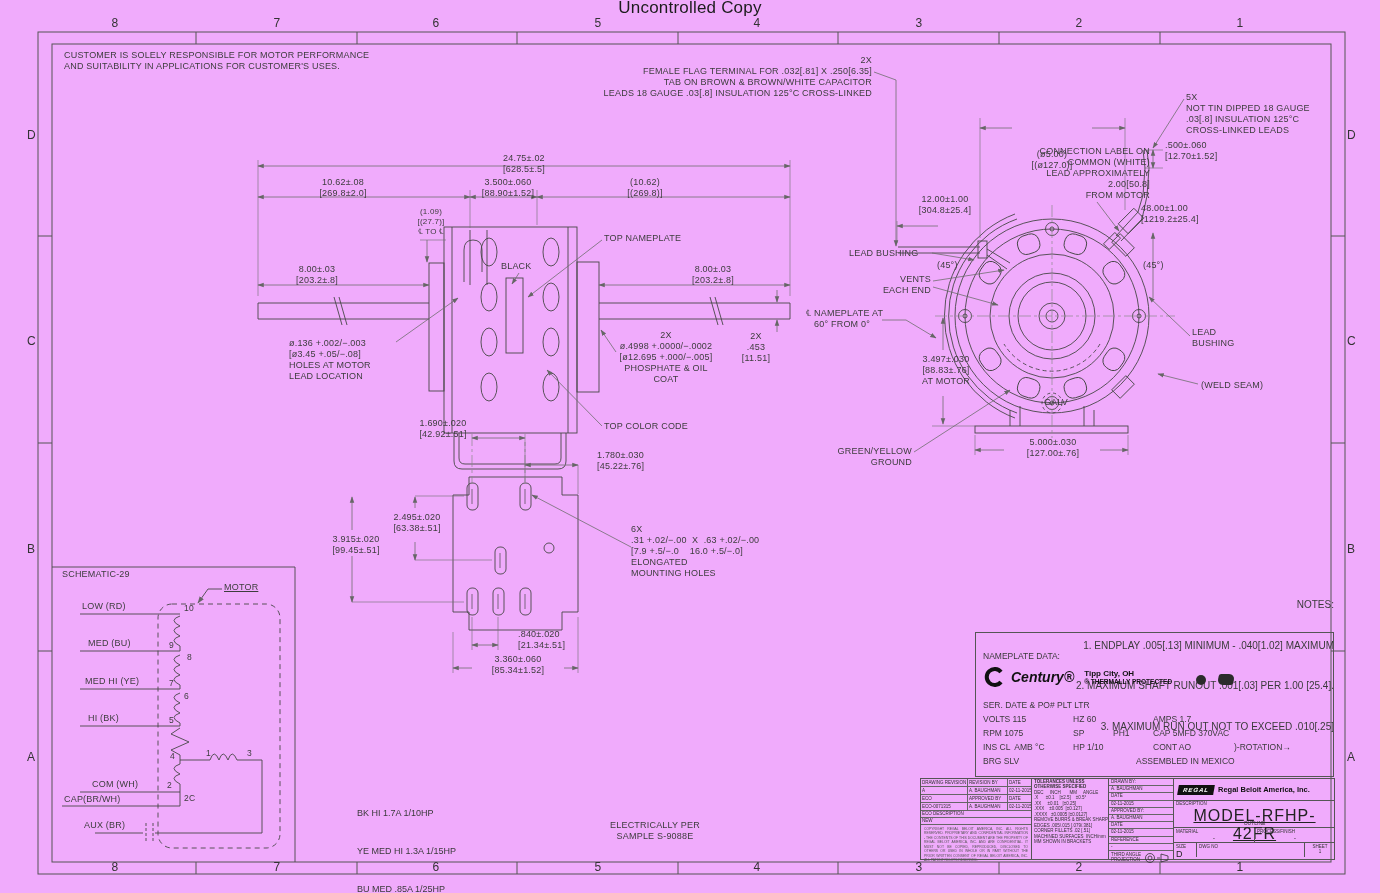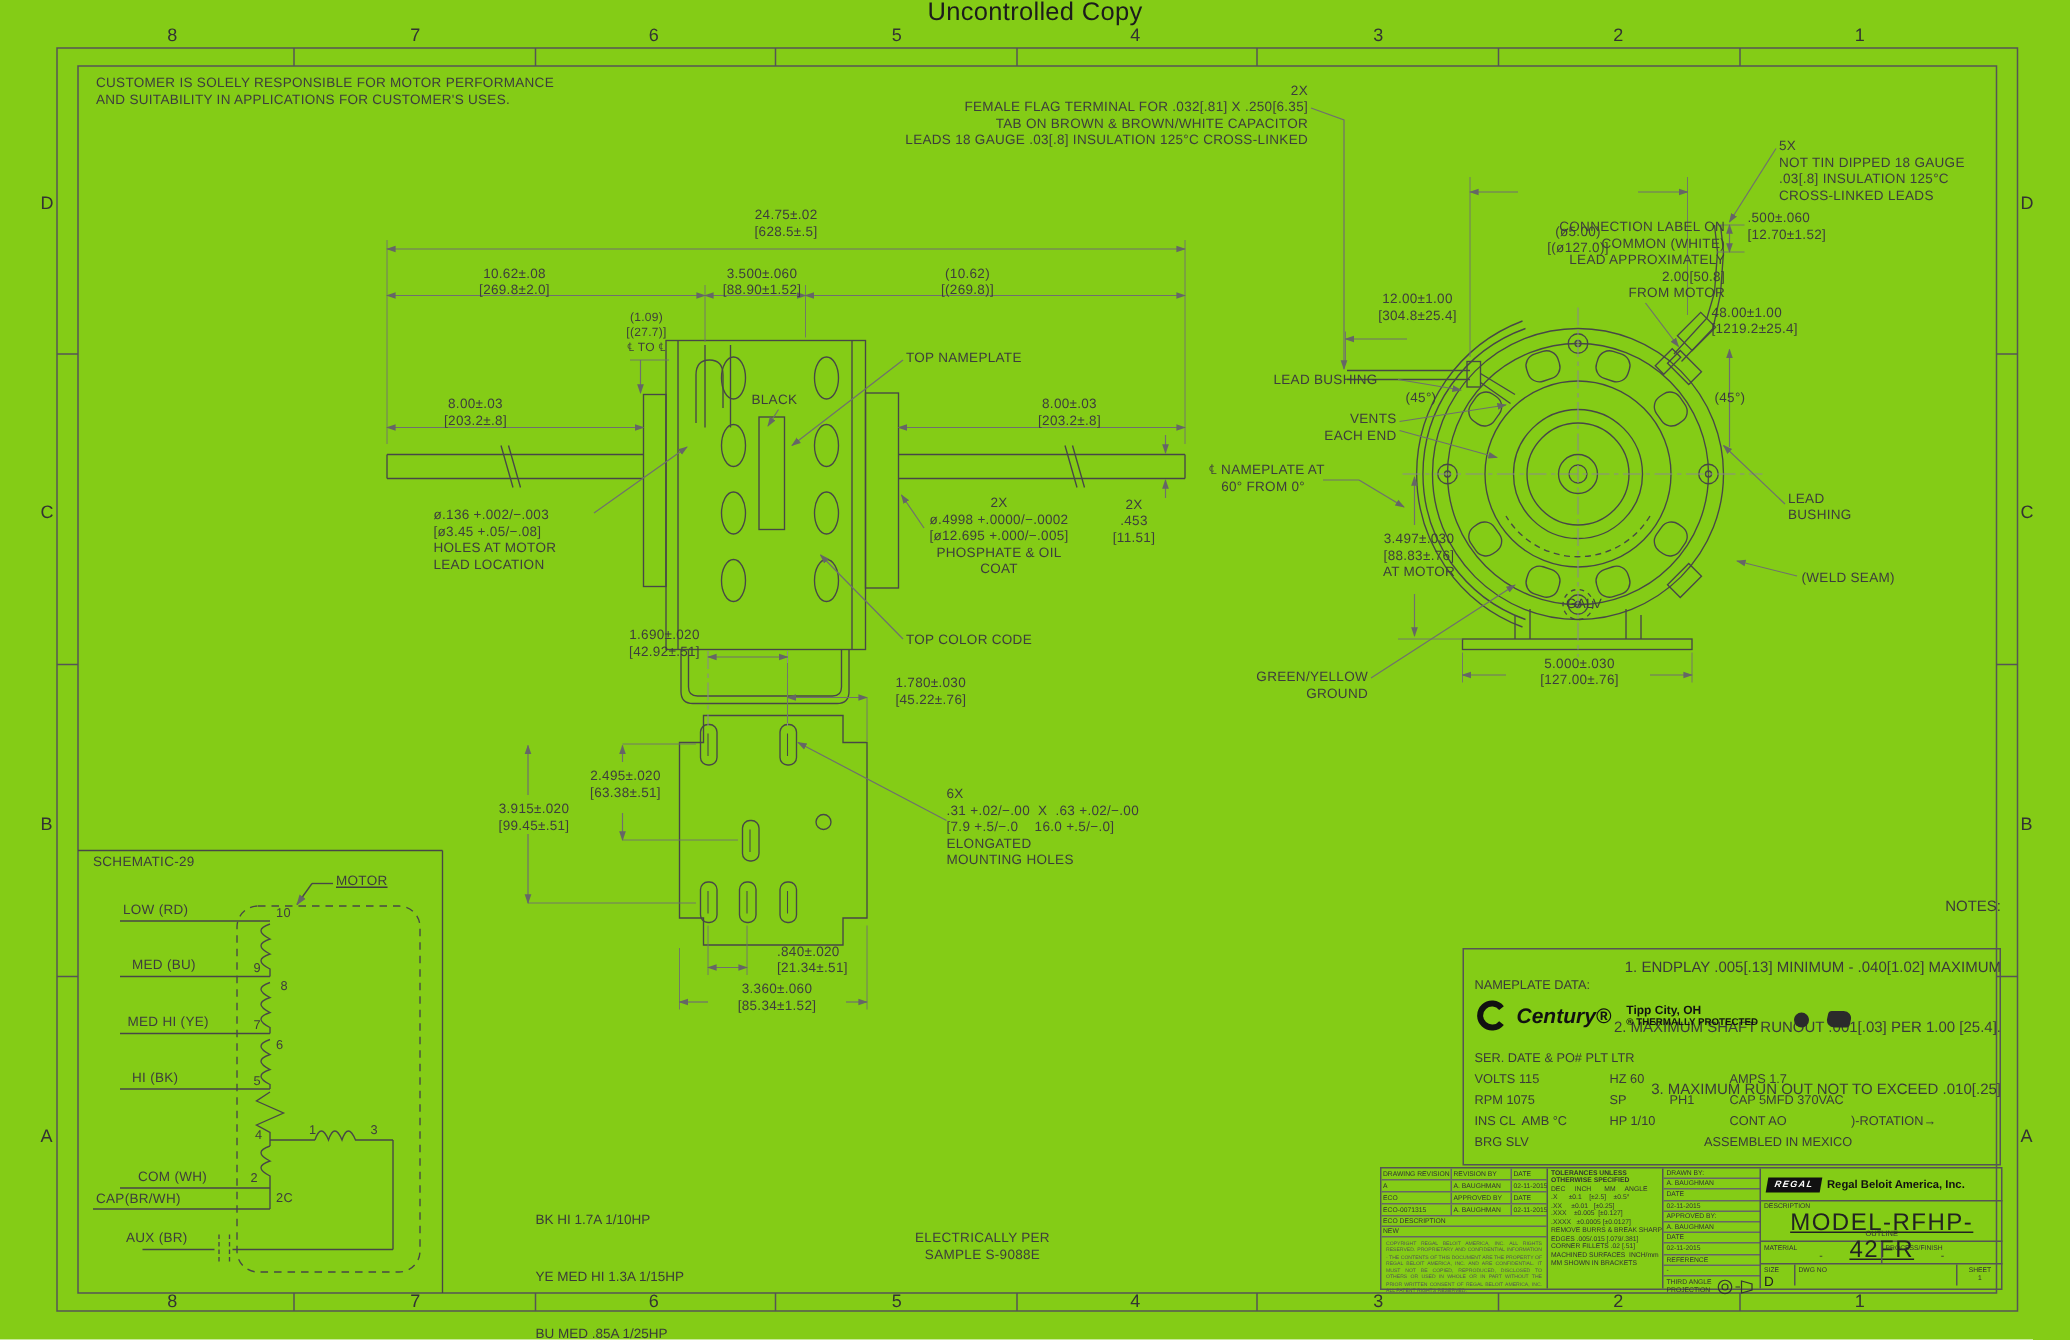--- a/index.html
+++ b/index.html
@@ -1,16 +1,16 @@
 <!DOCTYPE html>
 <html><head>
 <meta charset="utf-8">
 <style>
   html,body{margin:0;padding:0;background:#fff;}
-  #sheet{position:relative;width:1380px;height:893px;background:#84cc16;overflow:hidden;
+  #sheet{position:relative;width:1380px;height:893px;background:#f0abfc;overflow:hidden;
          font-family:"Liberation Sans",sans-serif;color:#3a3a3a;}
   #page-title{position:absolute;top:-2px;left:50%;transform:translateX(-50%);
     font-size:17px;color:#1c1c1c;letter-spacing:.2px;}
   .anno{position:absolute;white-space:pre;font-size:9px;line-height:1.22;color:#3d3d3d;letter-spacing:.2px;}
   .zone{font-size:12px;color:#333;}
   
   #notes{position:absolute;right:46px;top:571px;text-align:right;font-size:10px;line-height:1.35;white-space:pre;}
   #notes span{display:block;}
   
   #conn-table{position:absolute;left:296px;top:727px;width:234px;height:44px;border:1px solid #555;}
@@ -434,21 +434,21 @@
       <div class="anno" style="left: 64px; top: 50px;">CUSTOMER IS SOLELY RESPONSIBLE FOR MOTOR PERFORMANCE
 AND SUITABILITY IN APPLICATIONS FOR CUSTOMER'S USES.</div>
       <div class="anno" style="left: 872px; top: 55px; text-align: right; transform: translateX(-100%);">2X
 FEMALE FLAG TERMINAL FOR .032[.81] X .250[6.35]
 TAB ON BROWN &amp; BROWN/WHITE CAPACITOR
 LEADS 18 GAUGE .03[.8] INSULATION 125°C CROSS-LINKED</div>
       <div class="anno" style="left: 1186px; top: 92px;">5X
 NOT TIN DIPPED 18 GAUGE
 .03[.8] INSULATION 125°C
 CROSS-LINKED LEADS</div>
-      <div class="anno" style="left: 524px; top: 138px; text-align: right; transform: translateX(-50%);">24.75±.02
+      <div class="anno" style="left: 524px; top: 153px; text-align: left; transform: translateX(-50%);">24.75±.02
 [628.5±.5]</div>
       <div class="anno" style="left: 343px; top: 177px; text-align: center; transform: translateX(-50%);">10.62±.08
 [269.8±2.0]</div>
       <div class="anno" style="left: 508px; top: 177px; text-align: center; transform: translateX(-50%);">3.500±.060
 [88.90±1.52]</div>
       <div class="anno" style="left: 645px; top: 177px; text-align: center; transform: translateX(-50%);">(10.62)
 [(269.8)]</div>
       <div class="anno" style="left: 431px; top: 207px; font-size: 8px; text-align: center; transform: translateX(-50%);">(1.09)
 [(27.7)]
 ℄ TO ℄</div>

